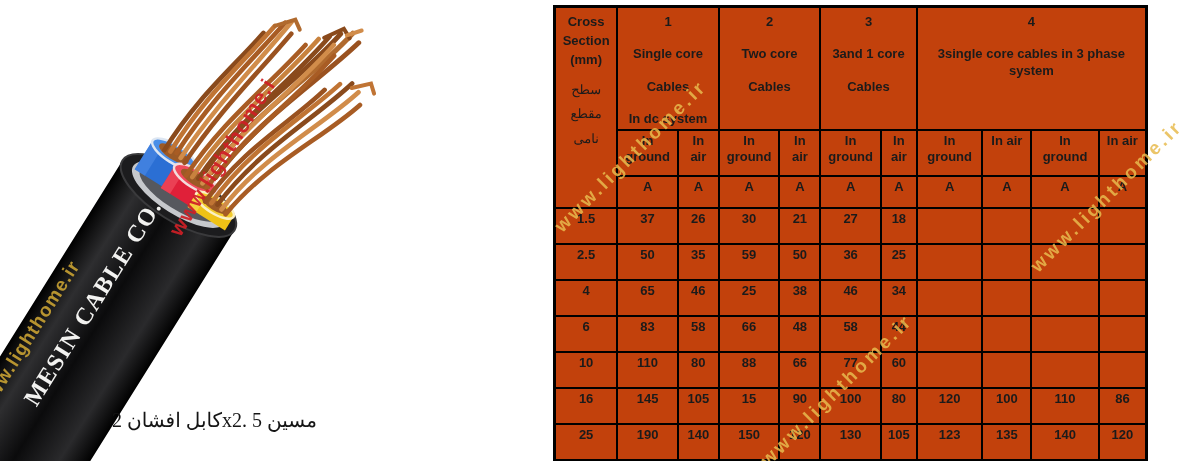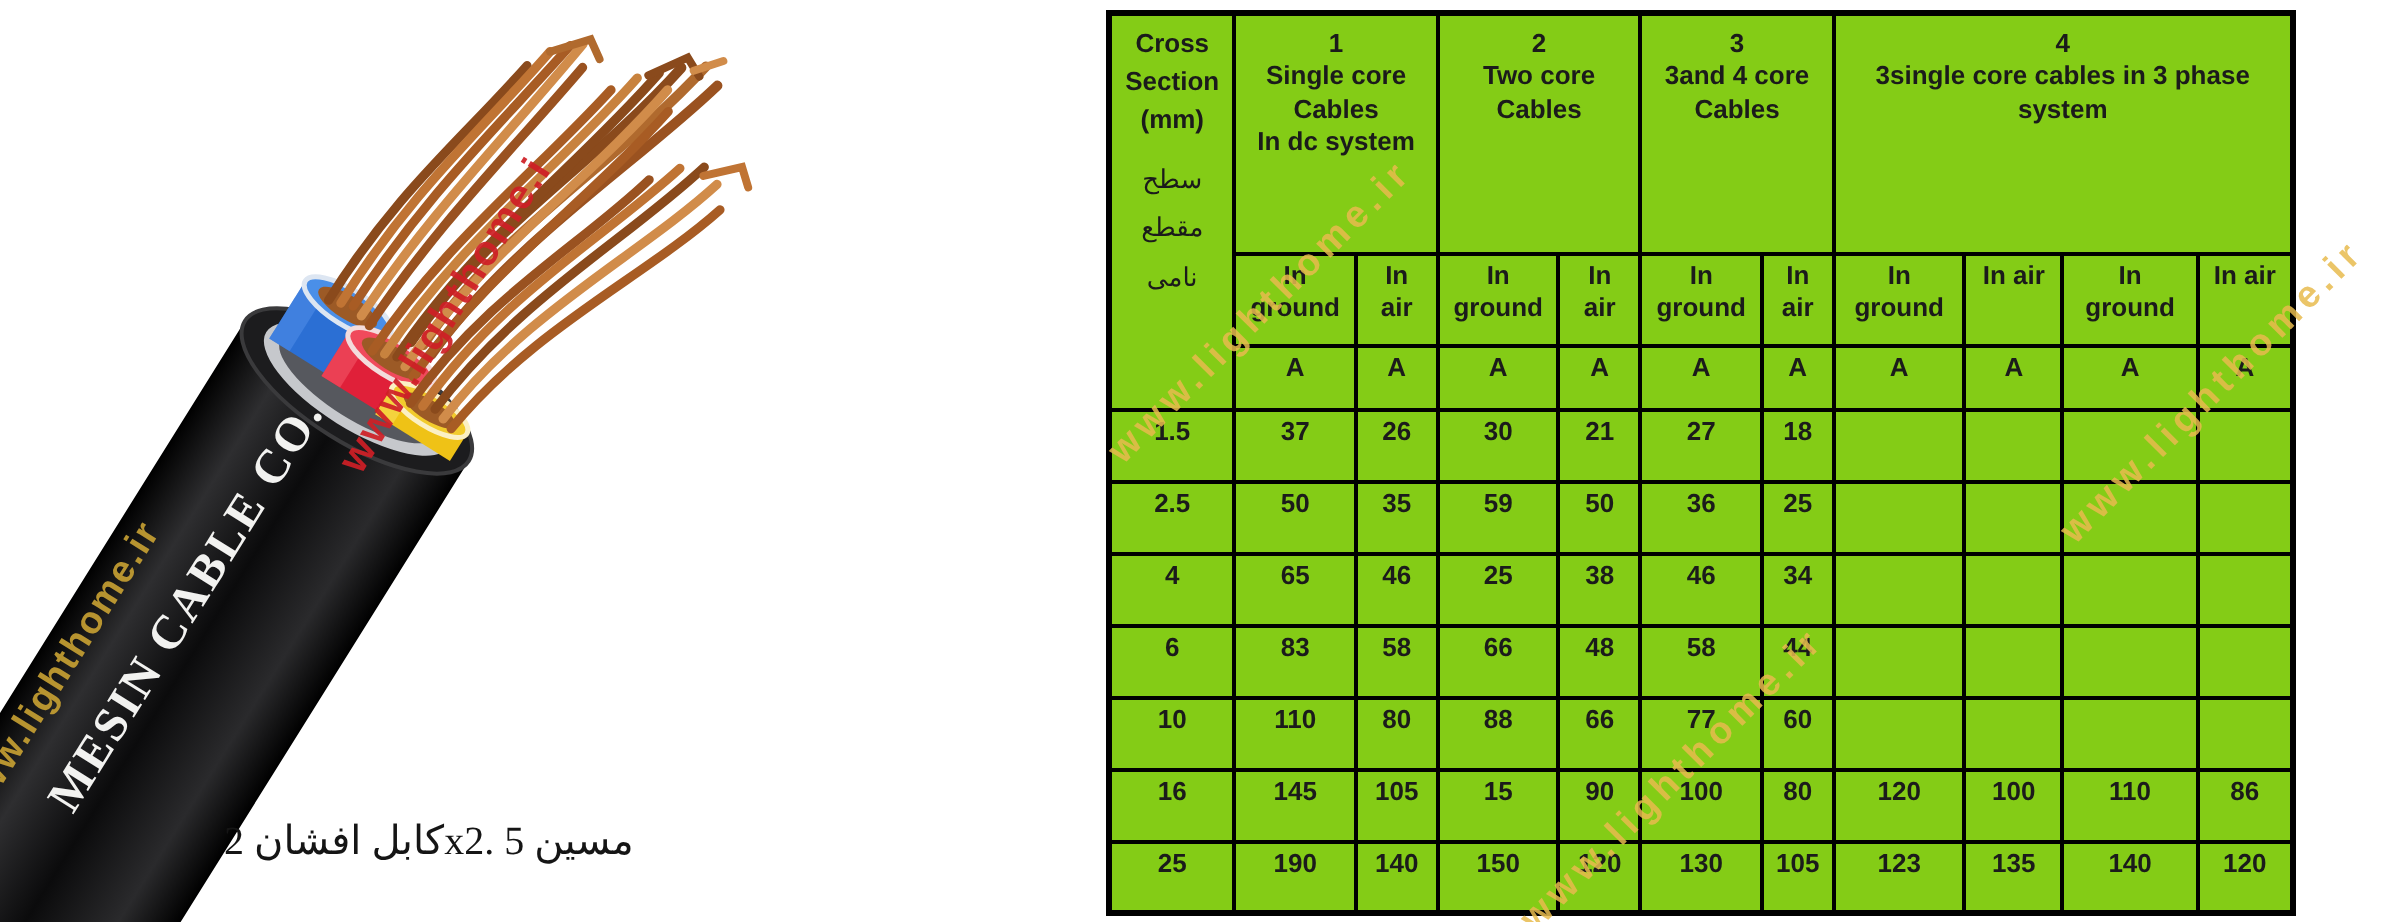--- a/index.html
+++ b/index.html
@@ -10,32 +10,32 @@
   #cable-wrap{position:absolute;left:0;top:0;width:540px;height:461px;}
 
   
   .caption{position:absolute;left:112px;top:408px;width:260px;
            font-family:"Liberation Serif",serif;font-size:20px;color:#151515;
            direction:ltr;white-space:nowrap;}
 
   
   #table-wrap{position:absolute;left:553px;top:5px;width:595px;height:449px;}
   table.amp{border-collapse:collapse;table-layout:fixed;width:595px;height:449px;
-            background:#84cc16;border:3px solid #000;color:#1b1b1b;}
+            background:#c2410c;border:3px solid #000;color:#1b1b1b;}
   table.amp td{border:2px solid #000;text-align:center;vertical-align:top;
                padding:2px 1px;font-weight:bold;font-size:13px;line-height:1.25;}
   tr.gh{height:120px;} tr.sh{height:46px;margin-left:35px;} tr.uh{height:32px;}
   tbody tr{height:36px;}
   tbody td{border-top-width:3px;}
   td.sub{white-space:pre-line;}
   td.corner{vertical-align:top;}
   .corner-en{margin-top:3px;line-height:1.45;}
   .corner-fa{margin-top:8px;font-weight:normal;font-size:13px;line-height:1.9;direction:rtl;}
   .gnum{margin-top:4px;}
-  .gline{padding:0 4px;}
+  .gline{margin-top:16px;padding:0 4px;}
 
   
   col.c0{width:10.6%;} col.c1{width:10.25%;} col.c2{width:6.9%;}
   col.c3{width:10.25%;} col.c4{width:6.9%;} col.c5{width:10.25%;}
   col.c6{width:6.05%;} col.c7{width:11.1%;} col.c8{width:8.25%;}
   col.c9{width:11.4%;} col.c10{width:8.05%;}
 
   
   .wm{position:absolute;color:#e8bb4e;opacity:.85;font-weight:bold;font-size:19px;
       letter-spacing:3px;white-space:nowrap;transform:rotate(-45deg);
@@ -171,21 +171,21 @@
             <div class="gline">Cables</div>
             <div class="gline">In dc system</div>
           </td>
           <td colspan="2">
             <div class="gnum">2</div>
             <div class="gline">Two core</div>
             <div class="gline">Cables</div>
           </td>
           <td colspan="2">
             <div class="gnum">3</div>
-            <div class="gline">3and 4 core</div>
+            <div class="gline">3and 1 core</div>
             <div class="gline">Cables</div>
           </td>
           <td colspan="4">
             <div class="gnum">4</div>
             <div class="gline">3single core cables in 3 phase system</div>
           </td>
         </tr>
         <tr class="sh" id="subhead-row">
             <td class="sub">In
 ground</td>

